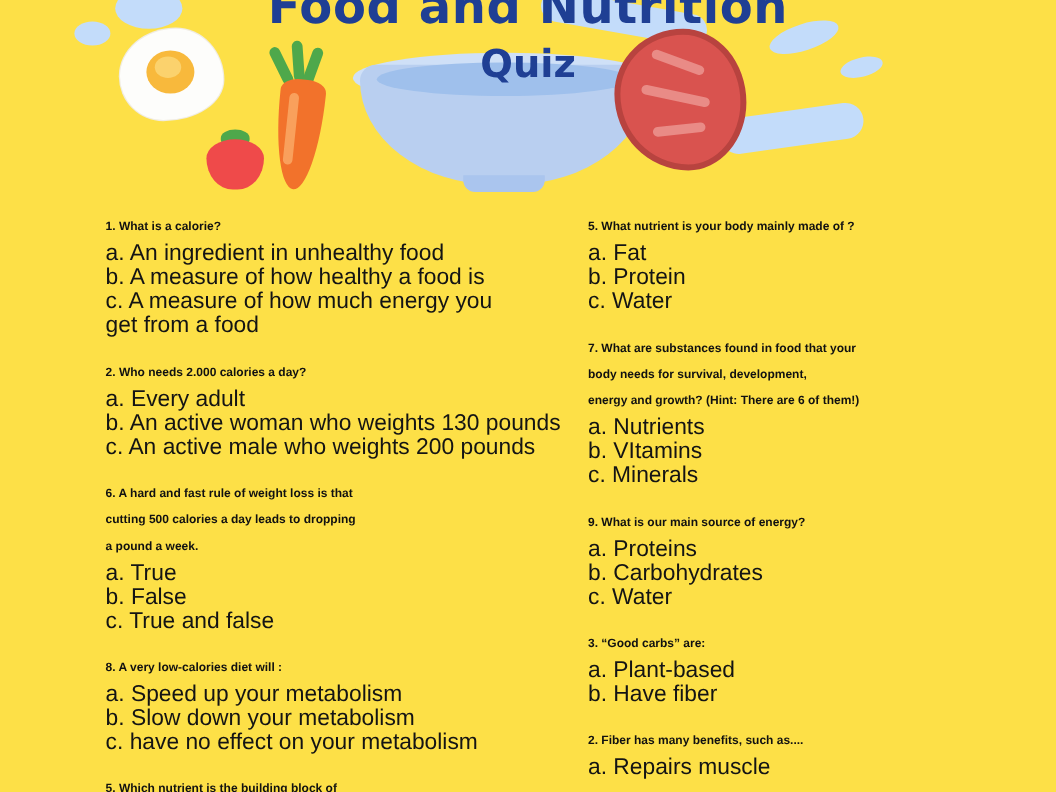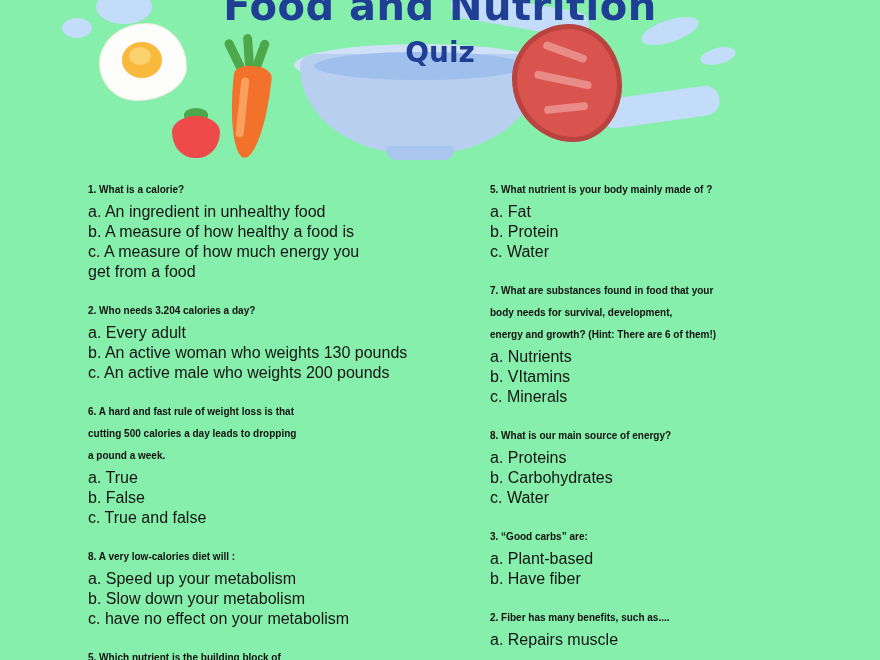--- a/index.html
+++ b/index.html
@@ -11,21 +11,21 @@
     height: 660px;
     overflow: hidden;
     background: #dcebfb;
     font-family: "Liberation Sans", sans-serif;
     color: #1a1a1a;
   }
   .page {
     position: relative;
     width: 880px;
     height: 660px;
-    background: #86efac;
+    background: #fde047;
     overflow: hidden;
   }
 
   
   .header {
     position: relative;
     height: 172px;
     width: 880px;
     overflow: hidden;
   }
@@ -42,21 +42,21 @@
     font-family: "DejaVu Sans", sans-serif;
     font-weight: bold;
     font-size: 40px;
     letter-spacing: 0.5px;
     color: #1f3f94;
     line-height: 44px;
   }
   .title-line2 {
     font-family: "DejaVu Sans", sans-serif;
     font-weight: bold;
-    font-size: 28px;
+    font-size: 32px;
     color: #1f3f94;
     line-height: 46px;
     margin-top: 2px;
   }
 
   
   .splash {
     position: absolute;
     background: #c3dcfa;
     border-radius: 50%;
@@ -263,21 +263,21 @@
     margin-bottom: 19px;
   }
   .qtext {
     font-size: 10px;
     font-weight: bold;
     line-height: 20px;
     color: #111111;
     margin-bottom: 2px;
   }
   .opt {
-    font-size: 16px;
+    font-size: 19px;
     line-height: 20px;
     color: #141414;
   }
 </style>
 </head>
 <body>
 
 <div class="page">
 
   <div class="header">
@@ -332,21 +332,21 @@
 
       <div class="qblock">
         <div class="qtext">1. What is a calorie?</div>
         <div class="opt">a. An ingredient in unhealthy food</div>
         <div class="opt">b. A measure of how healthy a food is</div>
         <div class="opt">c. A measure of how much energy you</div>
         <div class="opt">get from a food</div>
       </div>
 
       <div class="qblock">
-        <div class="qtext">2. Who needs 3.204 calories a day?</div>
+        <div class="qtext">2. Who needs 2.000 calories a day?</div>
         <div class="opt">a. Every adult</div>
         <div class="opt">b. An active woman who weights 130 pounds</div>
         <div class="opt">c. An active male who weights 200 pounds</div>
       </div>
 
       <div class="qblock">
         <div class="qtext">6. A hard and fast rule of weight loss is that</div>
         <div class="qtext">cutting 500 calories a day leads to dropping</div>
         <div class="qtext">a pound a week.</div>
         <div class="opt">a. True</div>
@@ -379,21 +379,21 @@
       <div class="qblock">
         <div class="qtext">7. What are substances found in food that your</div>
         <div class="qtext">body needs for survival, development,</div>
         <div class="qtext">energy and growth? (Hint: There are 6 of them!)</div>
         <div class="opt">a. Nutrients</div>
         <div class="opt">b. VItamins</div>
         <div class="opt">c. Minerals</div>
       </div>
 
       <div class="qblock">
-        <div class="qtext">8. What is our main source of energy?</div>
+        <div class="qtext">9. What is our main source of energy?</div>
         <div class="opt">a. Proteins</div>
         <div class="opt">b. Carbohydrates</div>
         <div class="opt">c. Water</div>
       </div>
 
       <div class="qblock">
         <div class="qtext">3. “Good carbs” are:</div>
         <div class="opt">a. Plant-based</div>
         <div class="opt">b. Have fiber</div>
       </div>

